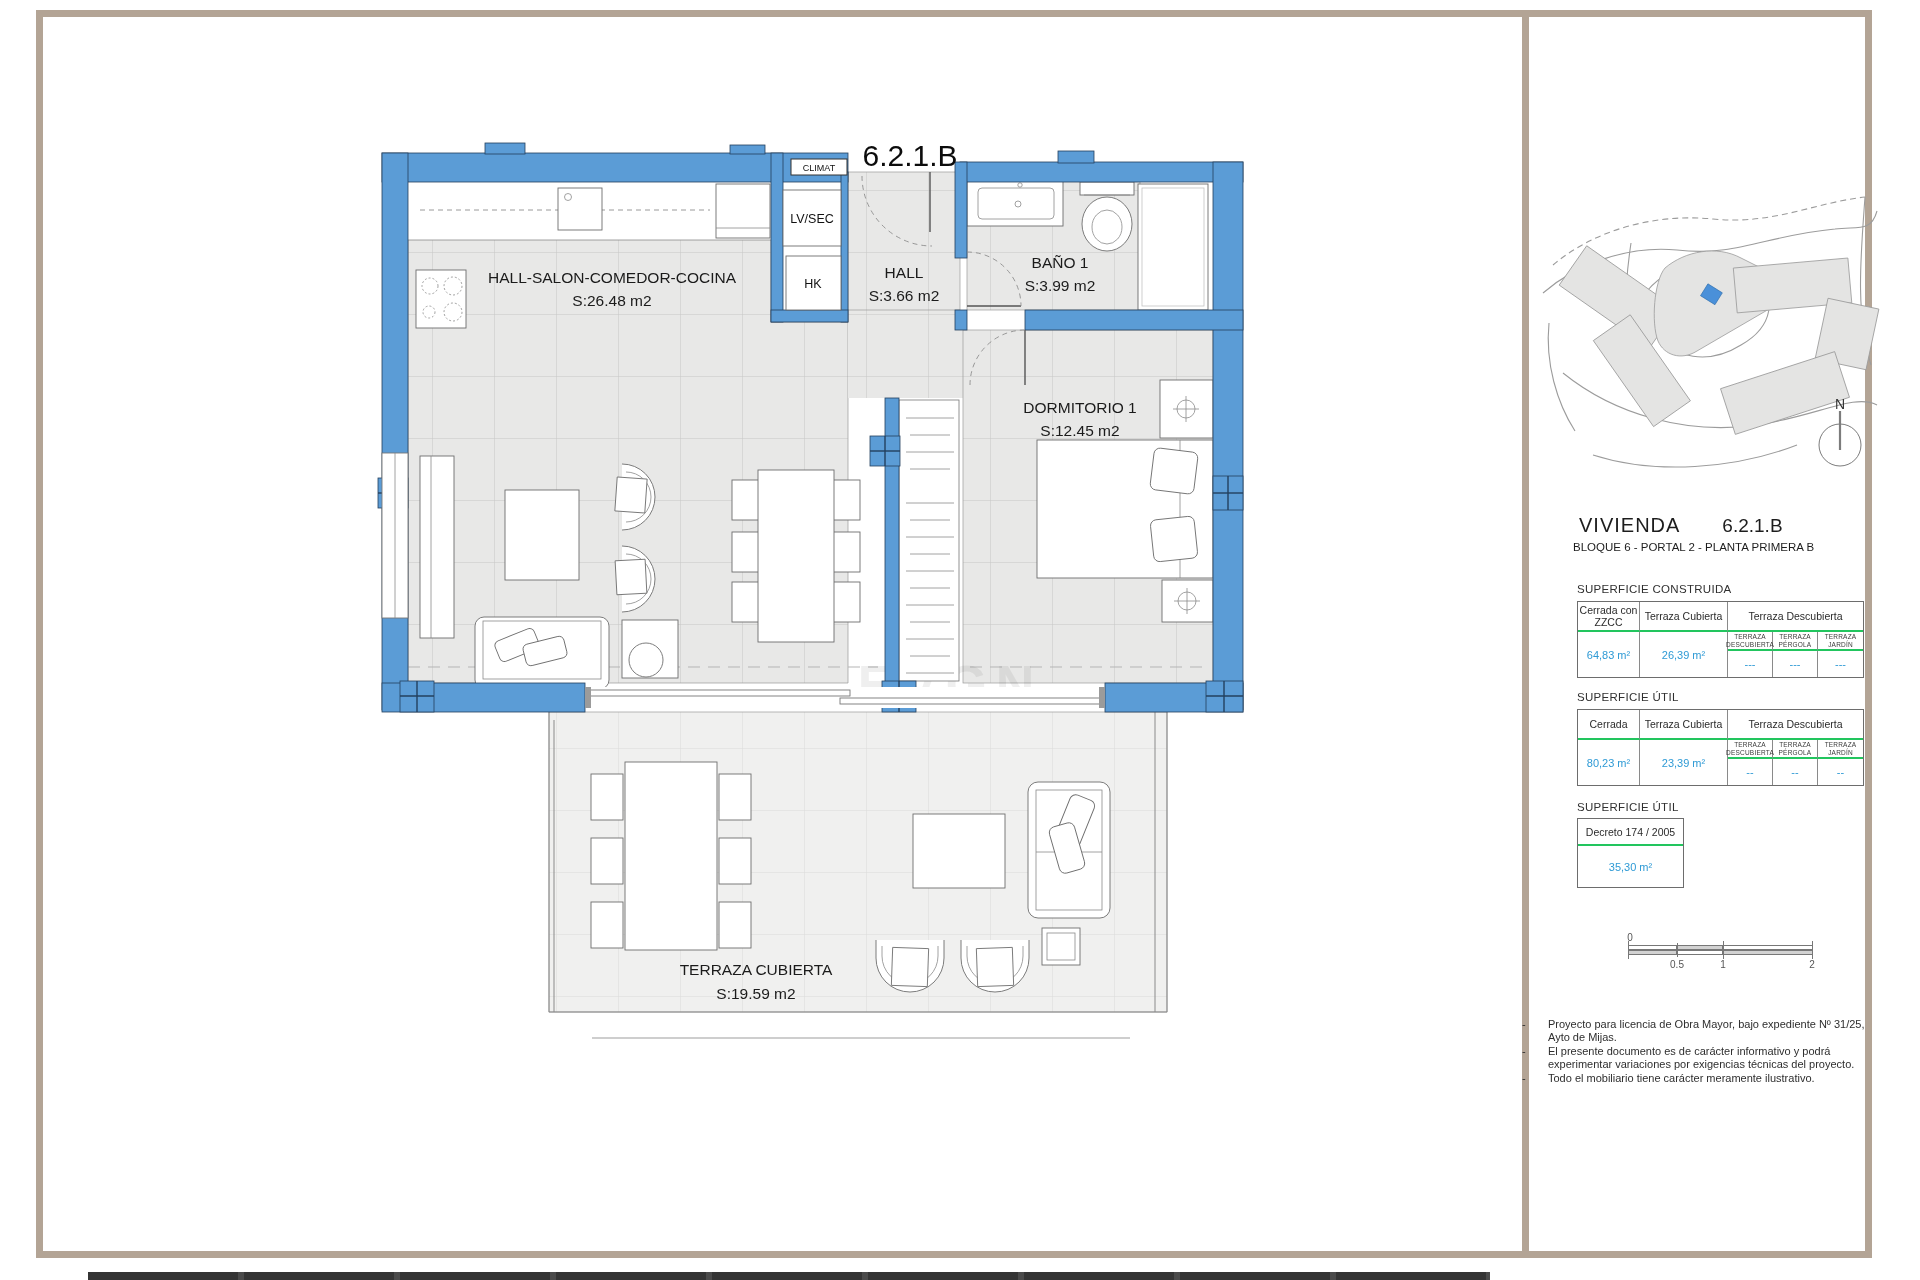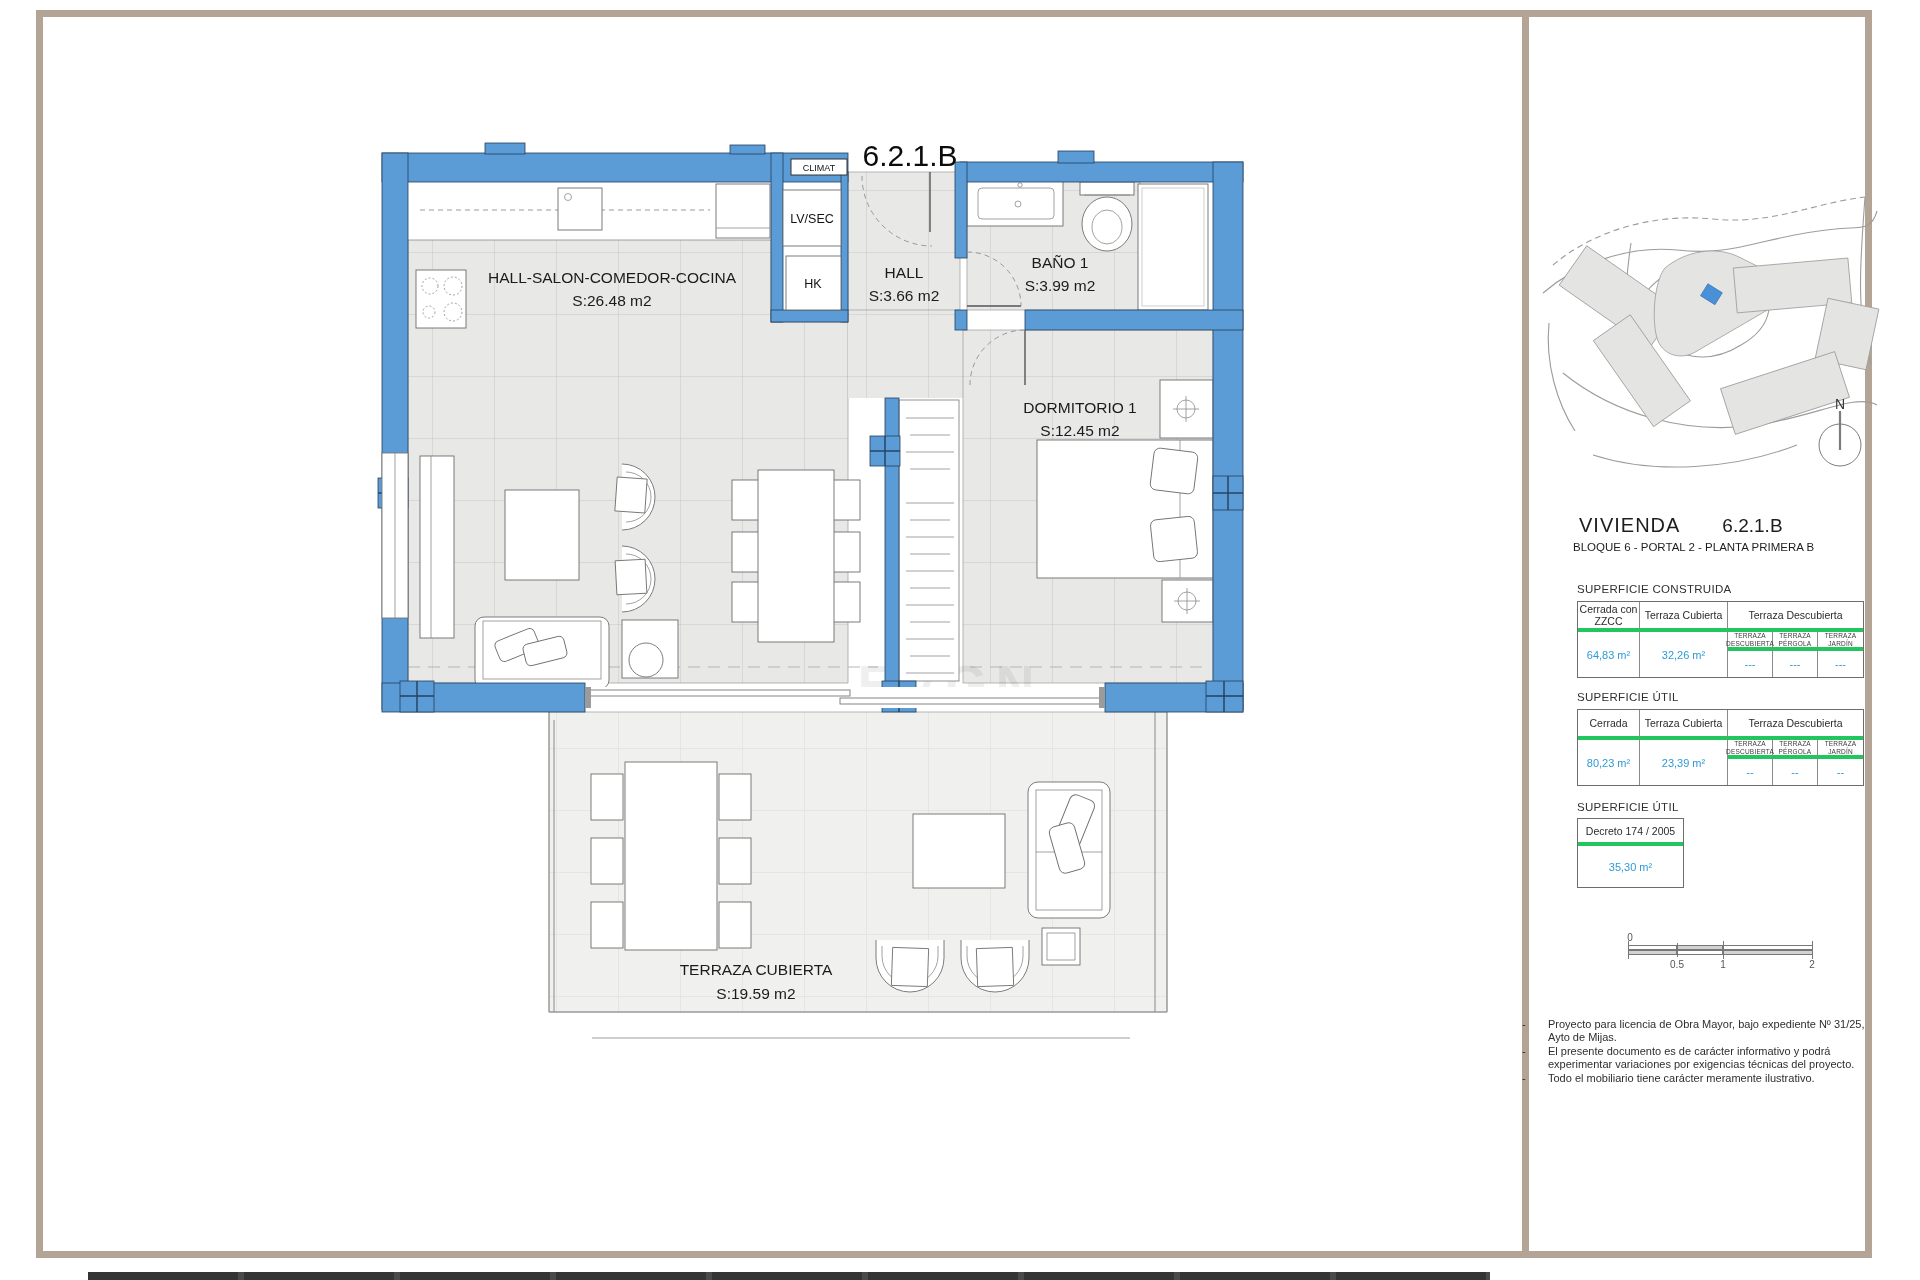--- a/index.html
+++ b/index.html
@@ -25,21 +25,21 @@
   .plan-title{font-size:30px;fill:#0c0c0c;text-anchor:middle;}
   .wm{font-size:54px;font-weight:bold;fill:#000;opacity:.06;letter-spacing:8px;text-anchor:middle;}
   
   .map-box{position:absolute;left:1535px;top:173px;width:358px;height:320px;}
   .h-viv{position:absolute;left:1579px;top:514px;display:flex;align-items:center;}
   .h-viv .t1{font-size:20px;letter-spacing:1px;color:#1d1d1d;}
   .h-viv .t2{font-size:19px;margin-left:42px;color:#1d1d1d;}
   .h-sub{position:absolute;left:1573px;top:541px;font-size:11.5px;color:#1d1d1d;}
   .sect{position:absolute;font-size:11.5px;color:#303030;letter-spacing:.3px;}
   .tbl{position:absolute;display:grid;border:1px solid #6d6d6d;box-sizing:content-box;background:#fff;}
-  .tbl .c{border-right:1px solid #8a8a8a;border-bottom:4px solid #22c55e;
+  .tbl .c{border-right:1px solid #8a8a8a;border-bottom:2px solid #22c55e;
           display:flex;align-items:center;justify-content:center;text-align:center;box-sizing:border-box;}
   .tbl .br0{border-right:none;} .tbl .bb0{border-bottom:none;}
   .hd{font-size:10.5px;color:#2b2b2b;line-height:12px;}
   .sub{font-size:6.5px;line-height:7.5px;color:#3a3a3a;letter-spacing:.2px;}
   .val{font-size:11px;color:#2e9ad5;}
   .t-main{grid-template-columns:62px 88px 45px 45px 45px;grid-template-rows:30px 19px 26px;}
   .t-small{grid-template-columns:105px;grid-template-rows:27px 41px;}
   
   .sbar{position:absolute;left:1628px;top:933px;width:185px;height:44px;font-size:10px;color:#555;}
   .sbar .seg{position:absolute;height:5px;border:1px solid #777;box-sizing:border-box;}
@@ -381,21 +381,21 @@
     <span class="t2">6.2.1.B</span>
   </div>
   <div class="h-sub">BLOQUE 6 - PORTAL 2 - PLANTA PRIMERA B</div>
 
   <div class="sect" style="left:1577px;top:583px">SUPERFICIE CONSTRUIDA</div>
   <div class="tbl t-main" style="left:1577px;top:601px">
     <div class="c hd" style="grid-column:1;grid-row:1">Cerrada con ZZCC</div>
     <div class="c hd" style="grid-column:2;grid-row:1">Terraza Cubierta</div>
     <div class="c hd br0" style="grid-column:3/6;grid-row:1">Terraza Descubierta</div>
     <div class="c val bb0" style="grid-column:1;grid-row:2/4">64,83 m²</div>
-    <div class="c val bb0" style="grid-column:2;grid-row:2/4">32,26 m²</div>
+    <div class="c val bb0" style="grid-column:2;grid-row:2/4">26,39 m²</div>
     <div class="c sub" style="grid-column:3;grid-row:2">TERRAZA DESCUBIERTA</div>
     <div class="c sub" style="grid-column:4;grid-row:2">TERRAZA PÉRGOLA</div>
     <div class="c sub br0" style="grid-column:5;grid-row:2">TERRAZA JARDÍN</div>
     <div class="c val bb0" style="grid-column:3;grid-row:3">---</div>
     <div class="c val bb0" style="grid-column:4;grid-row:3">---</div>
     <div class="c val br0 bb0" style="grid-column:5;grid-row:3">---</div>
   </div>
 
   <div class="sect" style="left:1577px;top:691px">SUPERFICIE ÚTIL</div>
   <div class="tbl t-main" style="left:1577px;top:709px">

